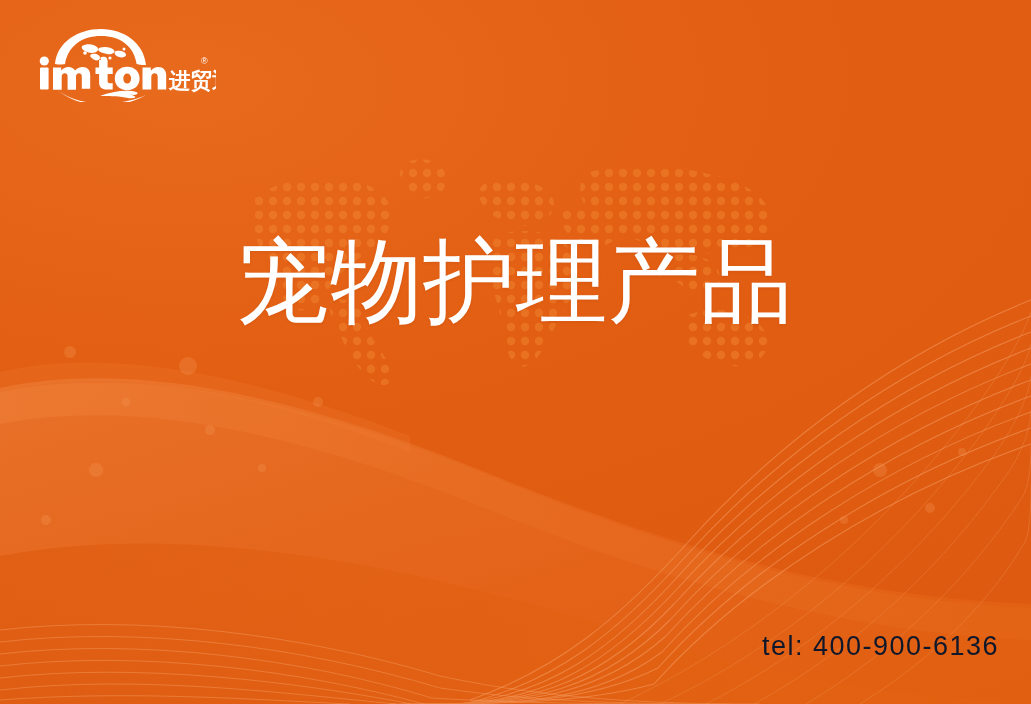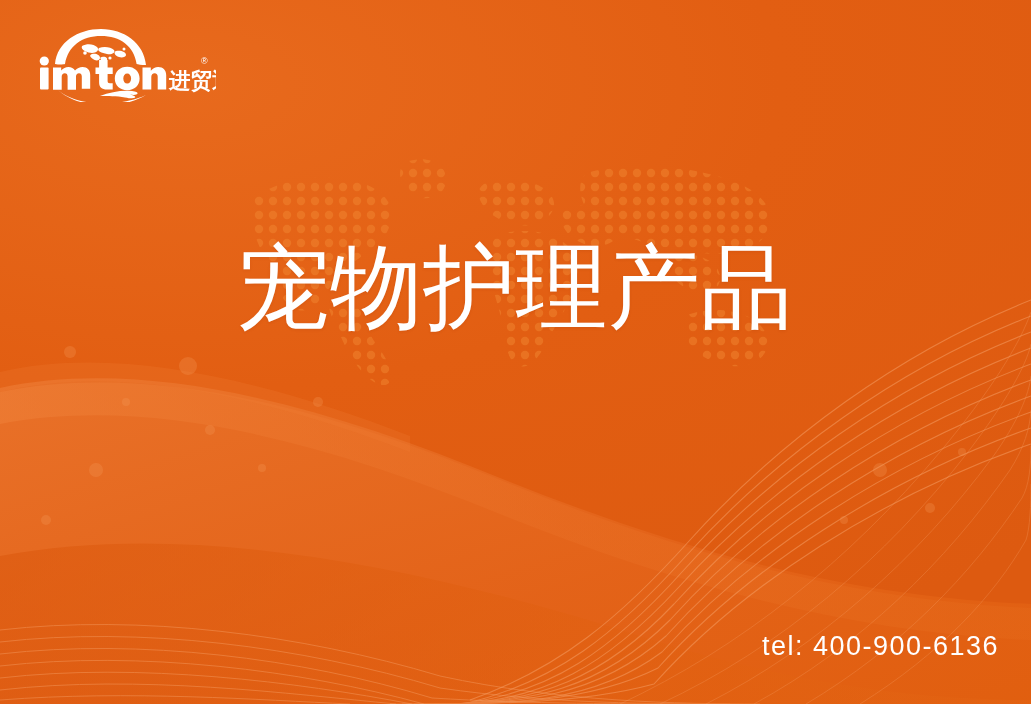--- a/index.html
+++ b/index.html
@@ -49,39 +49,39 @@
     width:178px; height:76px;
   }
   .logo svg{display:block;width:100%;height:100%;}
 
   
   .headline{
     position:absolute;
     left:0; right:0; top:232px;
     text-align:center;
     color:#ffffff;
-    font-family:Liberation Serif, serif;
+    font-family:Liberation Mono, monospace;
     font-weight:400;
     letter-spacing:.035em;
     line-height:1.23;
     text-shadow:0 1px 3px rgba(120,40,0,.13);
     user-select:none;
   }
   .headline .line{
     display:block;
     white-space:nowrap;
   }
   .headline .line-1{ font-size:92px; }
   .headline .line-2{ font-size:92px; margin-top:6px; }
 
   
   .tel{
     position:absolute;
     right:32px; bottom:42px;
-    color:#ffffff;
+    color:#0f172a;
     font-size:27px;
     letter-spacing:.055em;
     font-family:"Liberation Sans","DejaVu Sans",sans-serif;
     white-space:nowrap;
   }
 </style>
 </head>
 <body>
 
 <div class="banner">

